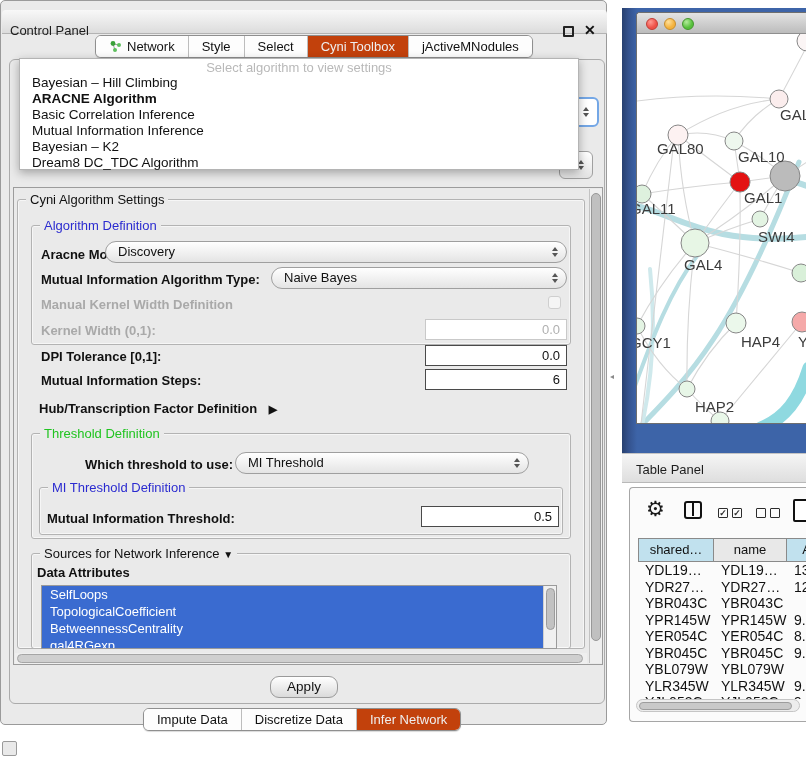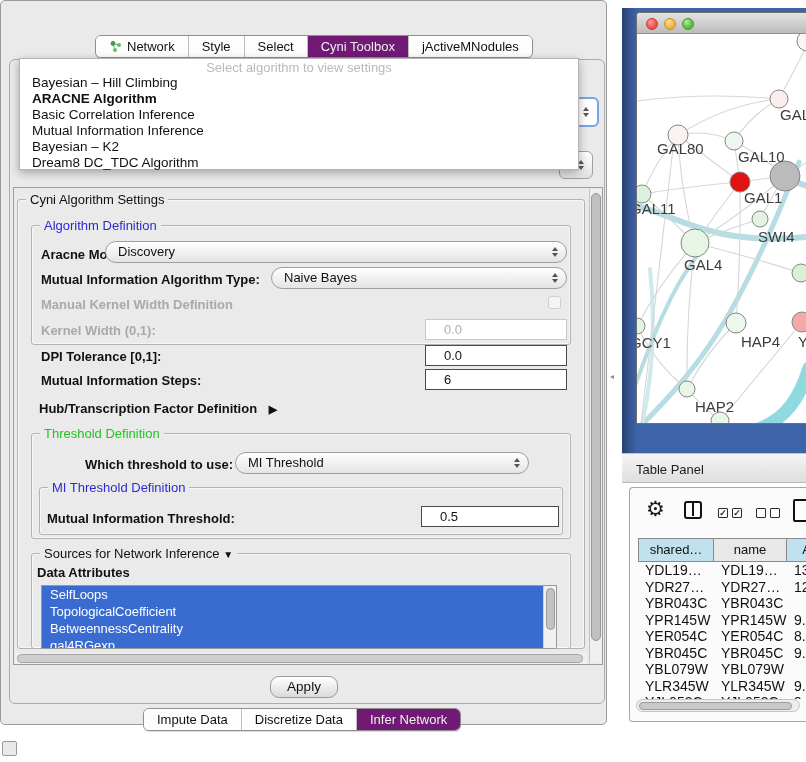--- a/index.html
+++ b/index.html
@@ -19,21 +19,21 @@
   #cp-title { left:8px; top:13px; font-size:13px; color:#1d1d1d; }
   #cp-float { left:561px; top:16px; width:11px; height:11px; border:2px solid #222; border-radius:1px; background:transparent; }
   #cp-close { left:582px; top:12px; font-size:14px; font-weight:bold; color:#111; }
 
   
   .segbar { display:flex; height:23px; border:1px solid #8f8f8f; border-radius:6px;
             overflow:hidden; background:#fff; box-shadow:0 1px 1px rgba(0,0,0,.15); }
   .seg { display:flex; align-items:center; gap:5px; padding:0 13px; font-size:13px;
          color:#111; border-left:1px solid #bdbdbd; white-space:nowrap; background:#fdfdfd; }
   .seg:first-child { border-left:none; }
-  .seg.sel { background:#701a75; color:#efefef;text-align:right; }
+  .seg.sel { background:#c2410c; color:#efefef;text-align:right; }
   #tabbar { left:94px; top:34px; }
   #bottom-tabbar { left:142px; top:707px; }
 
   
   #content-box { left:8px; top:58px; width:596px; height:645px; background:#eaeaea;
                  border:1px solid #ababab; border-radius:6px; }
 
   
   #frag-text { left:50px; top:158px; width:360px; height:16px; overflow:hidden;
                color:#9f9f9f; font-size:13px; z-index:1; }
@@ -76,21 +76,21 @@
            border:1px solid #9f9f9f; border-radius:11px; font-size:13px;
            line-height:20px; padding-left:12px; color:#111; }
   .spin { position:absolute; right:8px; top:50%; transform:translateY(-50%);
           display:flex; flex-direction:column; gap:2px; }
   .spin .up { width:0; height:0; border-left:3.5px solid transparent;
               border-right:3.5px solid transparent; border-bottom:4.5px solid #555; }
   .spin .dn { width:0; height:0; border-left:3.5px solid transparent;
               border-right:3.5px solid transparent; border-top:4.5px solid #555; }
 
   .tf { position:absolute; background:#fff; border:1px solid #4a4a4a; font-size:13px;
-        padding:0 18px; line-height:19px; color:#111; }
+        text-align:right; padding:0 6px; line-height:19px; color:#111; }
   .tf.dis { border:1px solid #c9c9c9; color:#b0b0b0; }
   #chk-manual-kernel { position:absolute; left:547px; top:295px; width:13px; height:13px;
         background:#f5f5f5; border:1px solid #cfcfcf; border-radius:3px; }
 
   .tri { font-size:11px; color:#111; }
 
   
   #attr-list { left:40px; top:584px; width:516px; height:64px; background:#fff;
                border:1px solid #9a9a9a; overflow:hidden; }
   .attr-item { width:503px; height:17px; line-height:17px; padding-left:8px;
@@ -150,20 +150,25 @@
   #divider-handle { left:610px; top:372px; width:7px; height:8px; color:#8a8a8a; font-size:8px; }
   #corner-icon { left:2px; top:741px; width:15px; height:15px; background:#e9e9e9;
                  border:1.5px solid #9a9a9a; border-radius:2px; }
 </style>
 </head>
 <body>
 
 <div id="root">
 
   <div id="cp" class="abs">
+    <div id="cp-titlebar" class="abs">
+      <span id="cp-title" class="abs">Control Panel</span>
+      <span id="cp-float" class="abs"></span>
+      <span id="cp-close" class="abs">✕</span>
+    </div>
 
     <div id="content-box" class="abs"></div>
 
     <div id="frag-text" class="abs">
       <span style="display:block;margin-top:-5px;">galFiltered.sif default node</span>
     </div>
     <div id="frag-combo1" class="abs">
       <span class="spin">
           <span class="up"></span>
           <span class="dn"></span>

